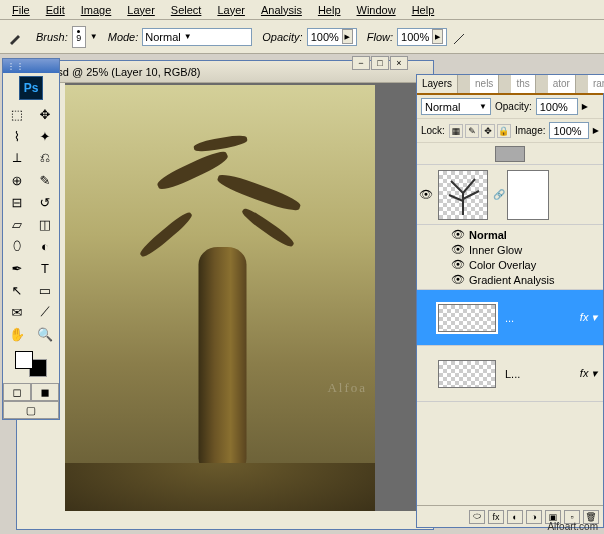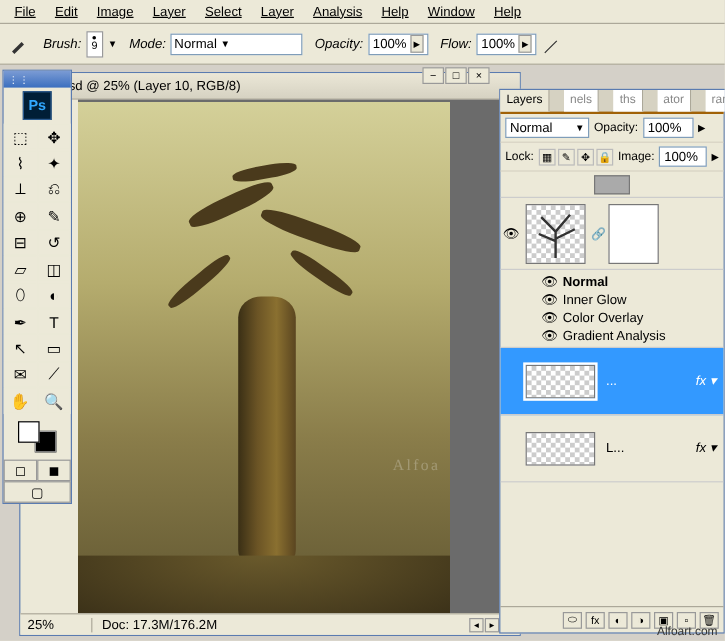--- a/index.html
+++ b/index.html
@@ -192,29 +192,20 @@
           <div class="branch b2"></div>
           <div class="branch b3"></div>
           <div class="branch b4"></div>
           <div class="branch b5"></div>
         <div class="trunk"></div>
       </div>
       <div class="ground"></div>
       <div class="watermark">Alfoa</div>
     </div>
   </div>
-  <div class="statusbar">
-    <div class="zoom">25%</div>
-    <div class="docinfo">Doc: 17.3M/176.2M</div>
-    <div class="scroll">
-      <span>◂</span>
-      <span>▸</span>
-      <span>⋰</span>
-    </div>
-  </div>
 </div>
 
 <div class="layers-panel">
   <div class="lp-tabs">
     <div class="lp-tab">Layers</div>
     <div class="lp-tab inactive">nels</div>
     <div class="lp-tab inactive">ths</div>
     <div class="lp-tab inactive">ator</div>
     <div class="lp-tab inactive">ram</div>
     <div class="lp-tab inactive">nfo</div>

